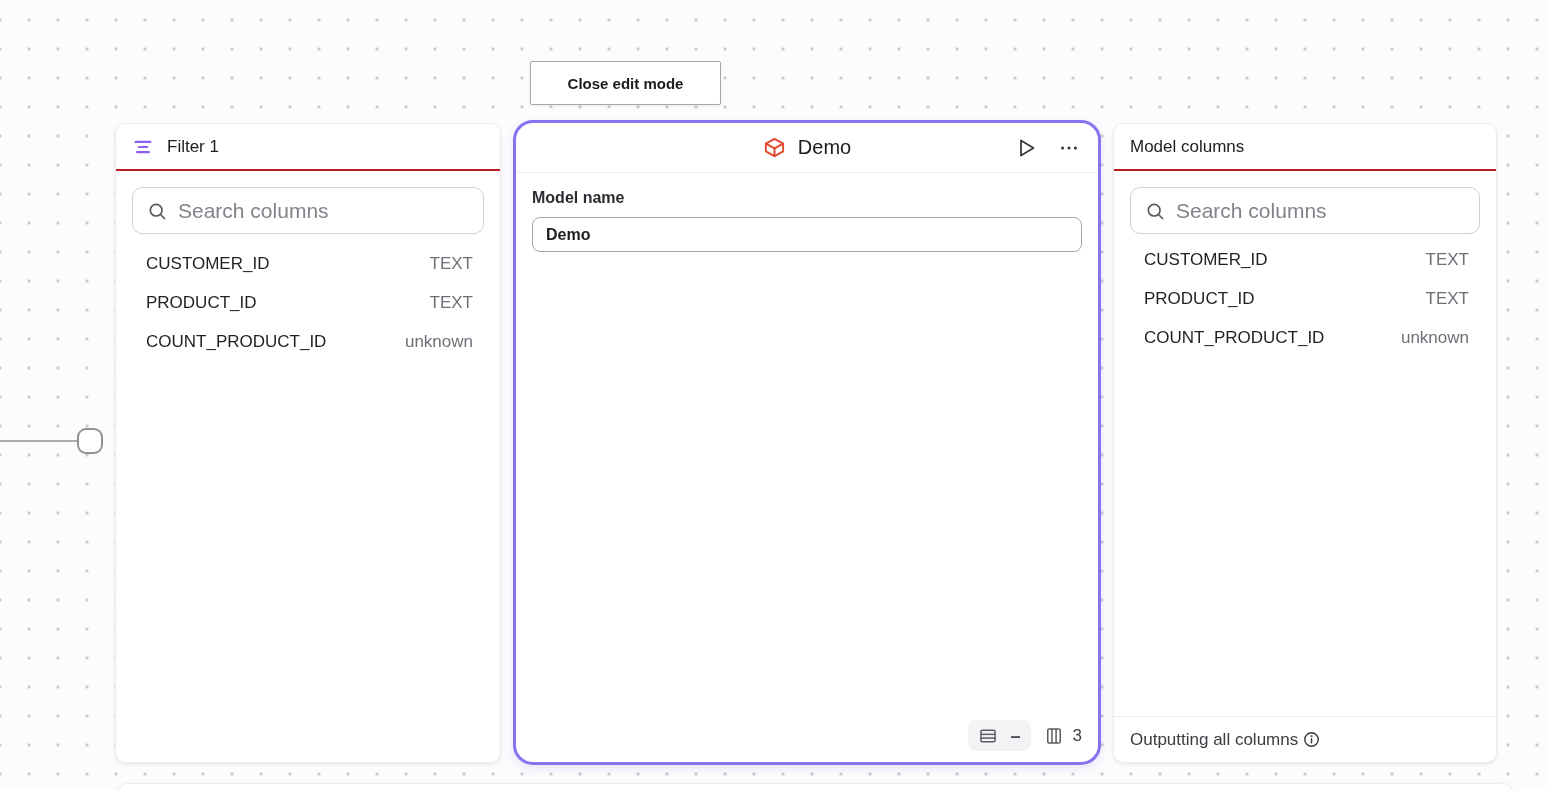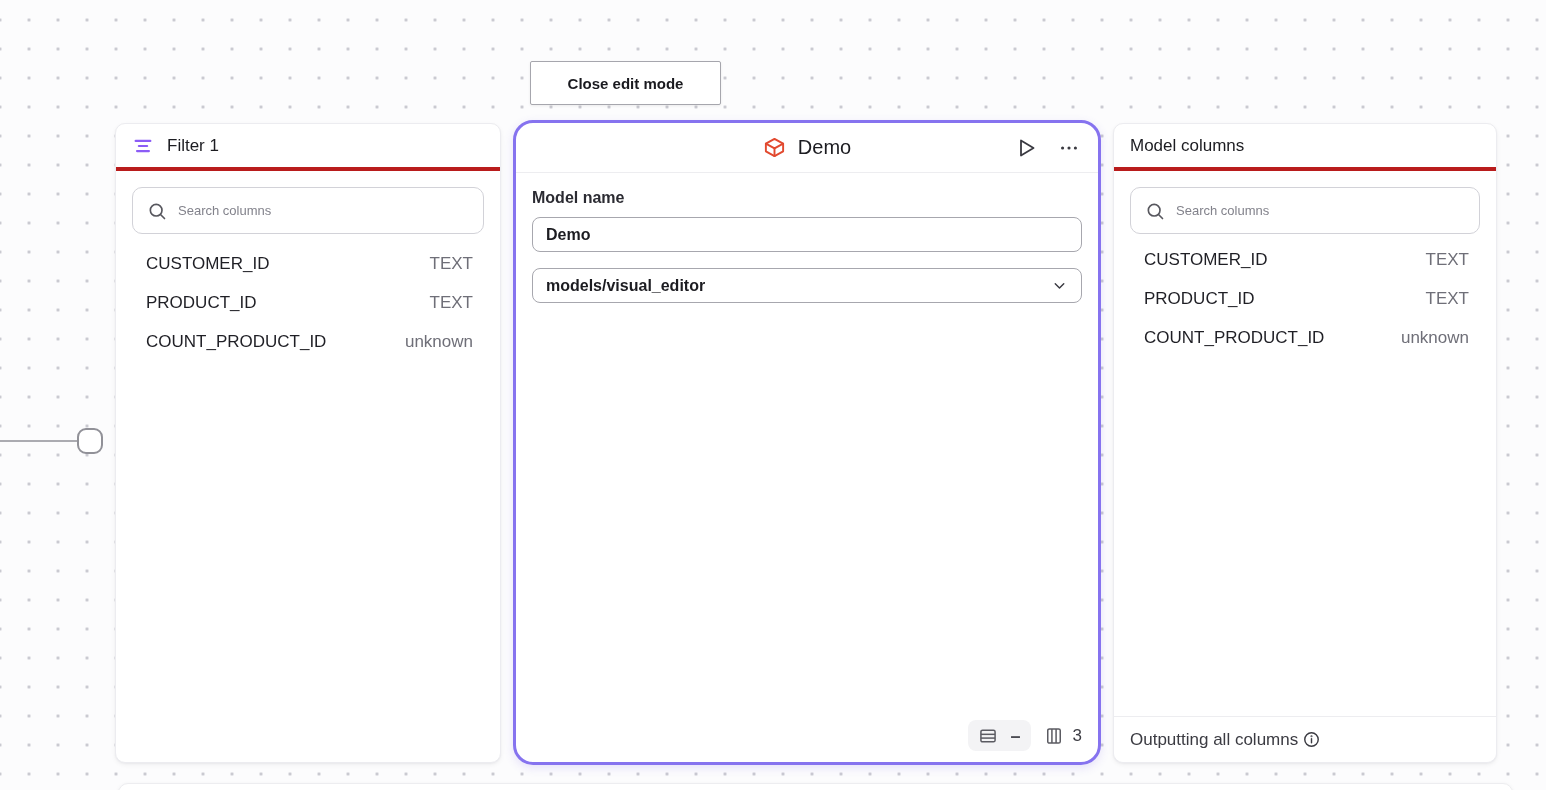--- a/index.html
+++ b/index.html
@@ -16,33 +16,33 @@
 
   
   .panel {
     position: absolute; background: #fff;
     border: 1px solid #ececf0; border-radius: 10px;
     box-shadow: 0 2px 5px rgba(20,20,30,0.05), 0 1px 2px rgba(20,20,30,0.04);
   }
   .panel-header {
     display: flex; align-items: center; gap: 13px;
     height: 47px; padding: 0 16px;
-    border-bottom: 4px solid #b91c1c;
+    border-bottom: 2px solid #b91c1c;
   }
   .panel-title { font-size: 17px; font-weight: 500; color: #1c1c21; }
 
   .search-box {
     margin: 16px; height: 47px;
     border: 1.5px solid #d2d2d8; border-radius: 10px;
     display: flex; align-items: center; gap: 11px; padding: 0 14px;
     background: #fff;
   }
   .search-box input {
     flex: 1; border: none; outline: none; background: transparent;
-    font-family: inherit; font-size: 13px; color: #000000;
+    font-family: inherit; font-size: 21px; color: #000000;
   }
   .search-box input::placeholder { color: #82828b; }
 
   .col-list { margin: 20px 16px 0; }
   .col-row {
     display: flex; justify-content: space-between; align-items: flex-start;
     height: 39px; padding: 0 11px 0 14px; font-size: 17px; border-radius: 6px;
   }
   .col-name { color: #1f1f25; }
   .col-type { color: #6f6f78; }
@@ -203,28 +203,20 @@
         </button>
       </span>
     </div>
 
     <div class="model-body">
       <div class="field-label">Model name</div>
       <div class="text-field">
         <input type="text" value="Demo" style="">
       </div>
 
-      <div class="text-field select-field">
-        <span>models/visual_editor</span>
-        <span>
-          <svg width="17" height="17" viewBox="0 0 24 24" fill="none" stroke="#3a3a41" stroke-width="2" stroke-linecap="round" stroke-linejoin="round">
-            <path d="M6 9.5 L12 15.5 L18 9.5"></path>
-          </svg>
-        </span>
-      </div>
     </div>
 
     <div class="model-footer">
       <span class="rows-pill">
         <span>
           <svg width="20" height="20" viewBox="0 0 24 24" fill="none" stroke="#5b5b62" stroke-width="1.8" stroke-linejoin="round">
             <rect x="3.5" y="5" width="17" height="14" rx="2"></rect>
             <line x1="3.5" y1="10" x2="20.5" y2="10"></line>
             <line x1="3.5" y1="14.5" x2="20.5" y2="14.5"></line>
           </svg>

